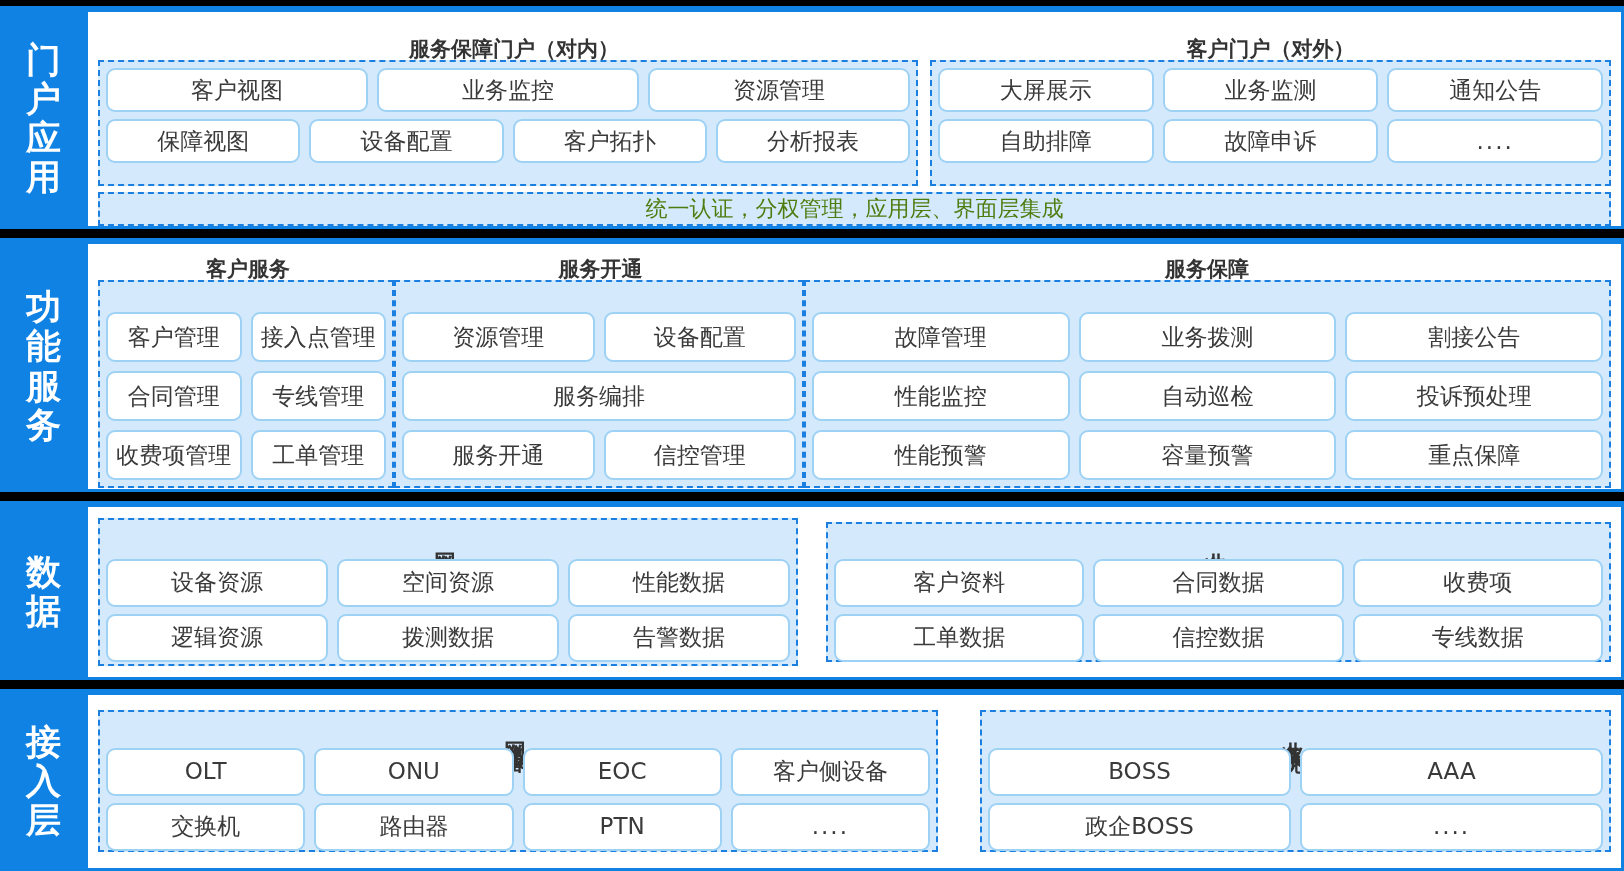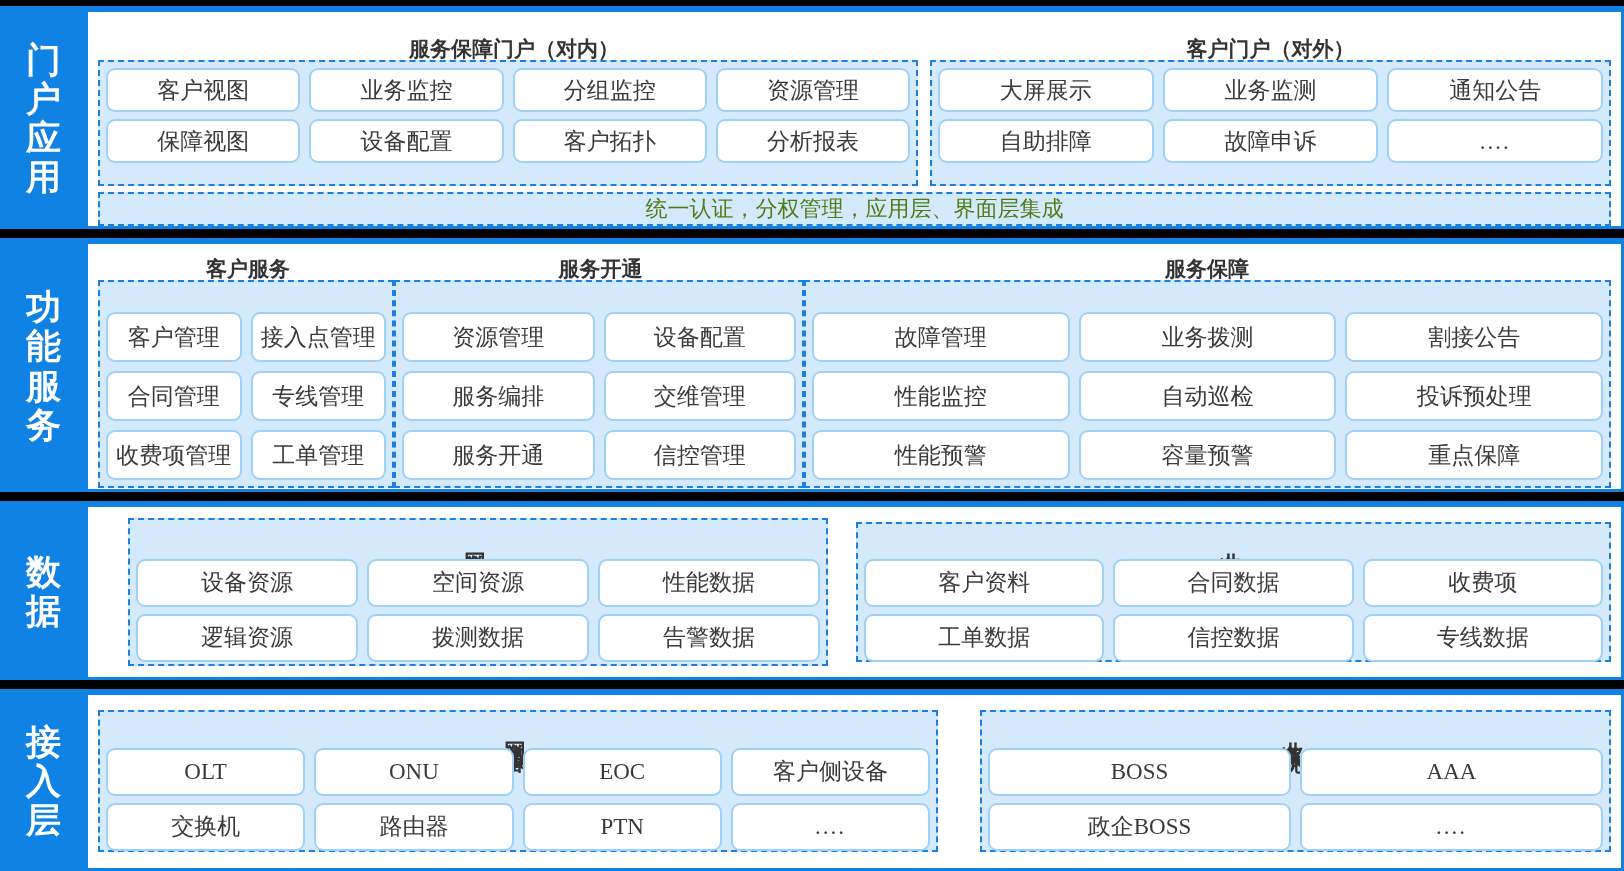--- a/index.html
+++ b/index.html
@@ -39,21 +39,21 @@
     padding:6px;
   }
   .panel-h{display:flex;align-items:stretch;}
 
   .vlabel{
     flex:0 0 34px;display:flex;align-items:center;justify-content:center;
     font-size:23px;font-weight:bold;color:#333333;
     writing-mode:vertical-rl;text-orientation:upright;letter-spacing:3px;
     line-height:1;margin-right:6px;
   }
-  .cells{flex:1 1 auto;display:flex;flex-direction:column;gap:7px;font-family:Liberation Serif, serif;}
+  .cells{flex:1 1 auto;display:flex;flex-direction:column;gap:7px;}
   .row{display:flex;gap:9px;}
   .cell{
     flex:1 1 0;background:#ffffff;border:2px solid #9ed2f5;border-radius:9px;
     display:flex;align-items:center;justify-content:center;
     color:#3a3a3a;font-size:23px;line-height:1;box-sizing:border-box;
     min-width:0;
   }
   .cell.dots{letter-spacing:2px;}
 
   
@@ -84,21 +84,21 @@
   #l2-groups{display:flex;height:208px;}
   #l2-groups .panel.g1{width:296px;}
   #l2-groups .panel.g2{width:410px;}
   #l2-groups .panel.g3{flex:1 1 auto;}
   #l2-groups .cells{gap:9px;justify-content:flex-end;}
   #l2-groups .cell{height:50px;}
 
   
   #layer3{height:180px;}
   #l3-groups{display:flex;gap:28px;height:100%;align-items:center;}
-  #l3-groups .panel.g1{width:700px;height:148px;margin-left:30px;}
+  #l3-groups .panel.g1{width:700px;height:148px;}
   #l3-groups .panel.g2{flex:1 1 auto;height:140px;}
   #l3-groups .cell{height:48px;}
   #l3-groups .vlabel{flex:0 0 36px;font-size:22px;}
 
   
   #layer4{height:184px;border-bottom:3px solid #0f82e4;}
   #l4-groups{display:flex;gap:27px;height:100%;align-items:center;}
   #l4-groups .panel.g1{width:840px;height:142px;}
   #l4-groups .panel.g2{flex:1 1 auto;height:142px;margin-left:15px;}
   #l4-groups .cell{height:48px;}
@@ -122,21 +122,20 @@
         <div class="gtitle t2">客户门户（对外）</div>
       </div>
 
       <div id="l1-groups">
 
         <div class="panel g1">
           <div class="cells">
             <div class="row">
               <div class="cell">客户视图</div>
               <div class="cell">业务监控</div>
-              <div class="cell">分组监控</div>
               <div class="cell">资源管理</div>
             </div>
             <div class="row">
               <div class="cell">保障视图</div>
               <div class="cell">设备配置</div>
               <div class="cell">客户拓扑</div>
               <div class="cell">分析报表</div>
             </div>
           </div>
         </div>
@@ -196,21 +195,20 @@
         </div>
 
         <div class="panel g2">
           <div class="cells">
             <div class="row">
               <div class="cell">资源管理</div>
               <div class="cell">设备配置</div>
             </div>
             <div class="row">
               <div class="cell">服务编排</div>
-              <div class="cell">交维管理</div>
             </div>
             <div class="row">
               <div class="cell">服务开通</div>
               <div class="cell">信控管理</div>
             </div>
           </div>
         </div>
 
         <div class="panel g3">
           <div class="cells">

